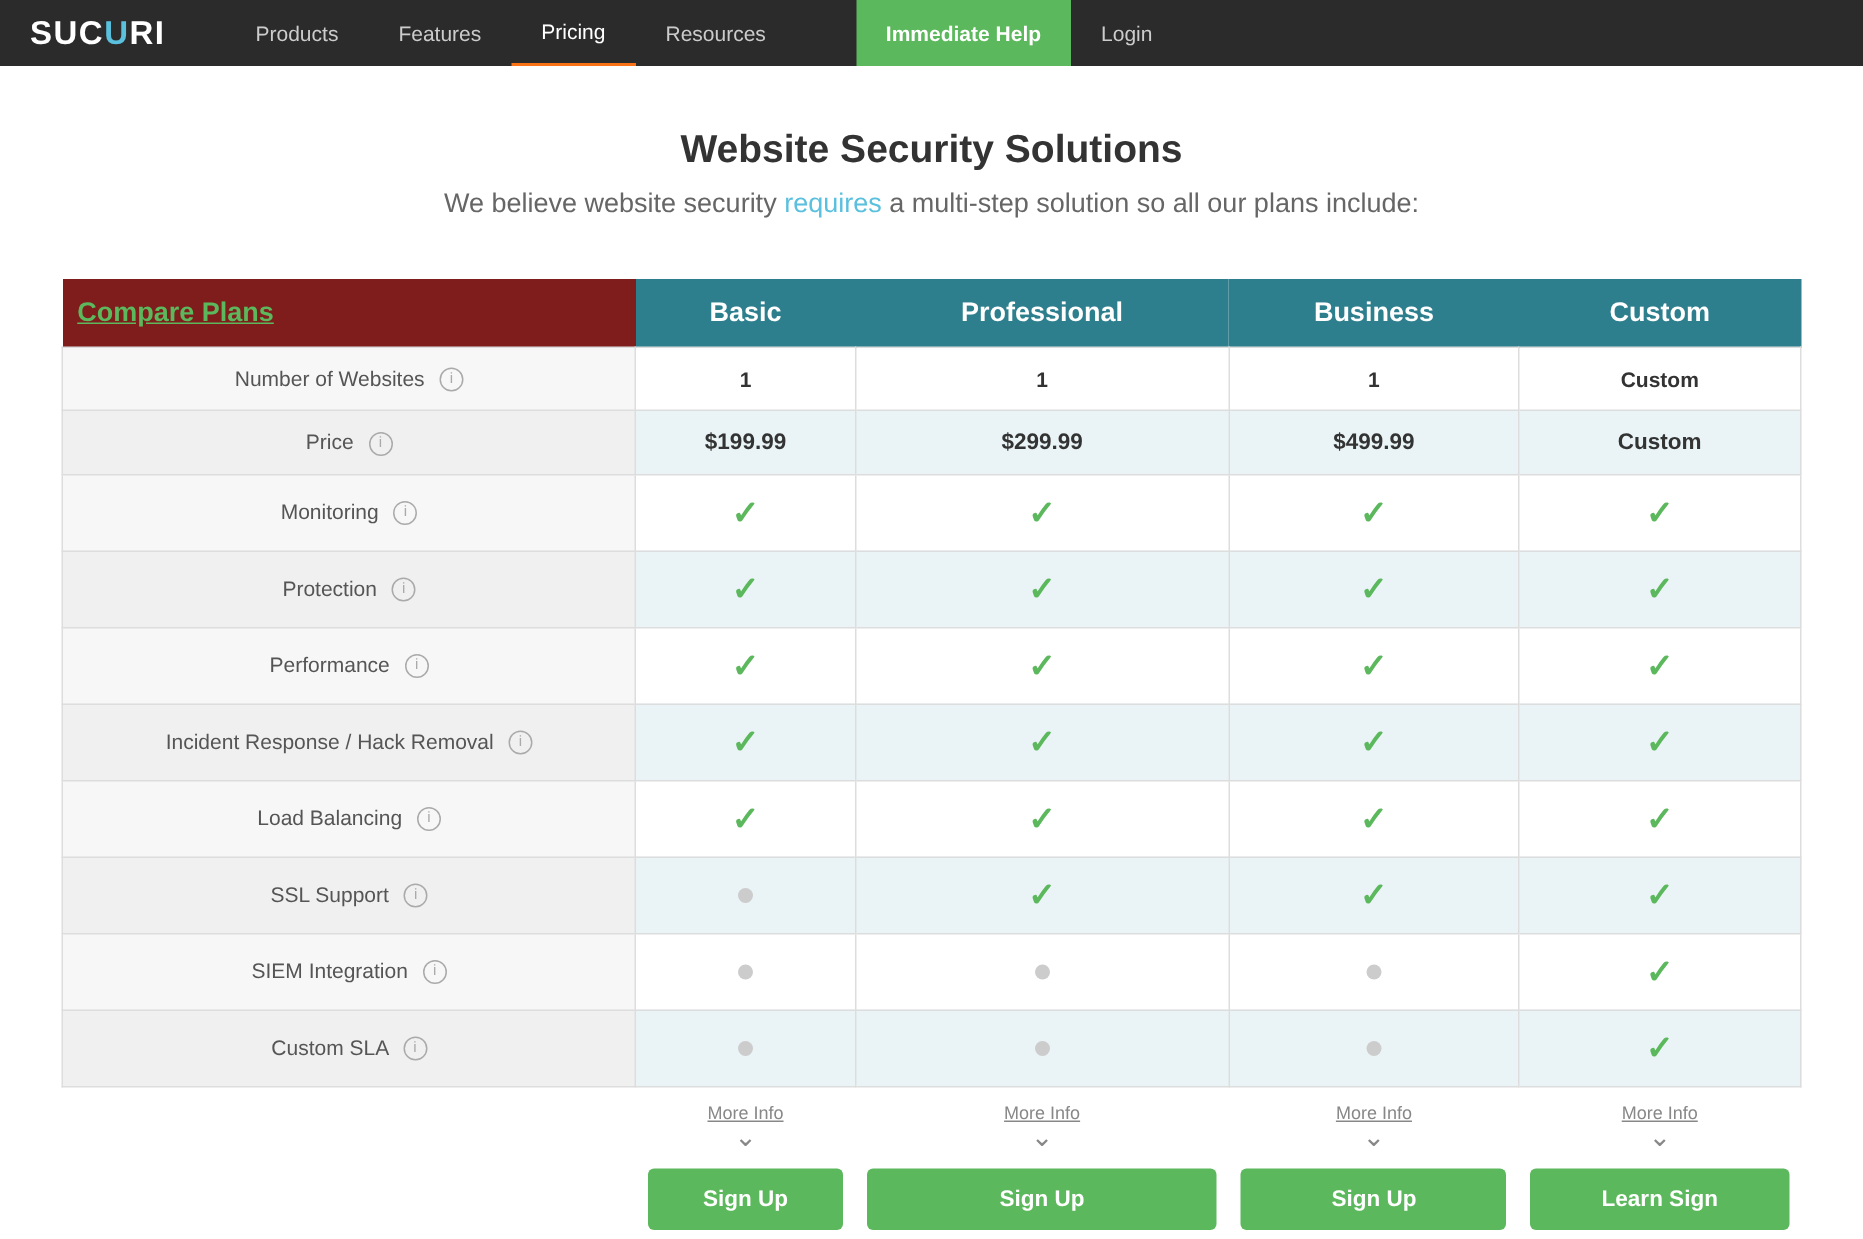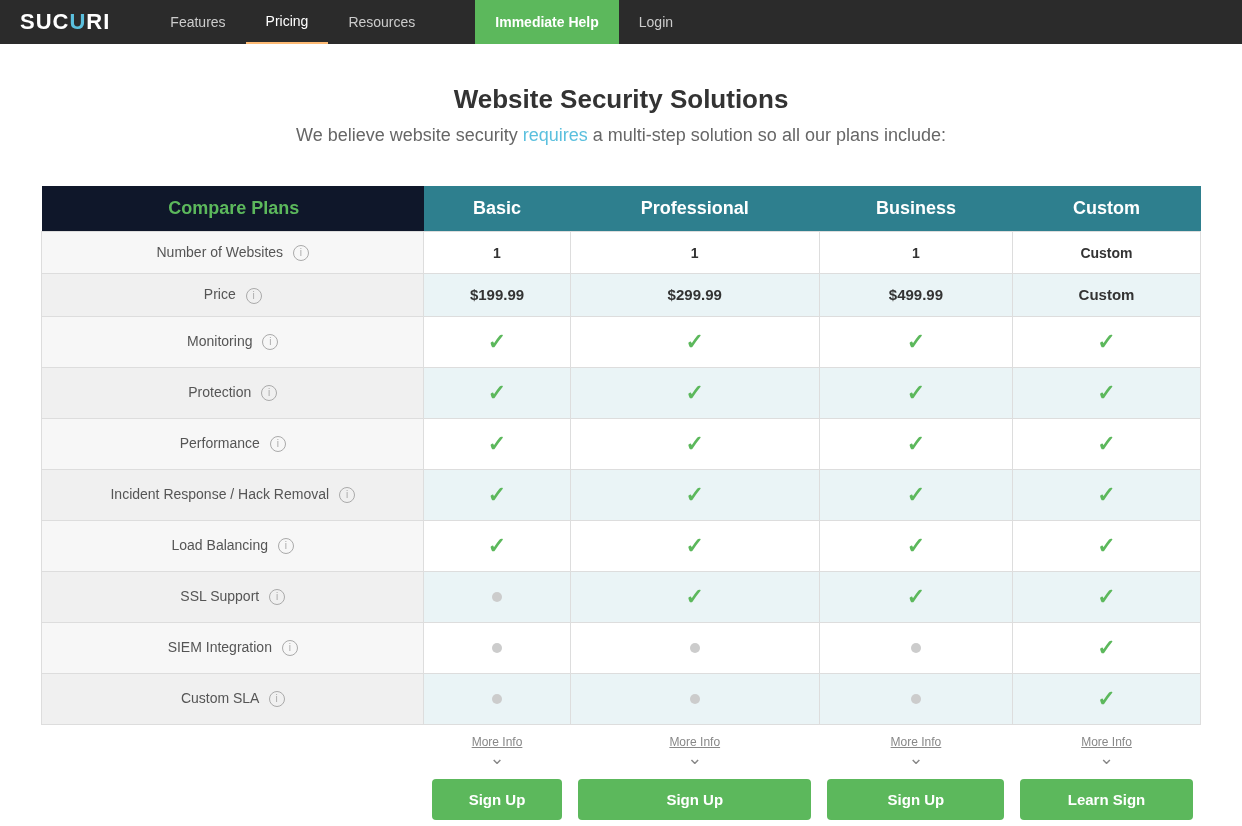--- a/index.html
+++ b/index.html
@@ -32,21 +32,21 @@
       text-decoration: none;
       padding: 0 20px;
       height: 44px;
       display: flex;
       align-items: center;
       font-size: 14px;
       transition: color 0.2s;
     }
     .nav-link.active-pricing {
       color: #fff;
-      border-bottom: 2px solid #fdba74;
+      border-bottom: 2px solid #f97316;
     }
     .nav-link.immediate-help {
       background: #5cb85c;
       color: #fff;
       font-weight: bold;
       margin-left: 40px;
     }
     .nav-link.login { color: #ccc; }
 
     
@@ -78,27 +78,28 @@
       font-size: 14px;
     }
     .compare-table th {
       background: #2e7f8e;
       color: #fff;
       font-size: 18px;
       font-weight: bold;
       border: none;
     }
     .compare-table th.compare-header {
-      background: #0f172a;
+      background: #7f1d1d;
       color: #5cb85c;
       font-size: 18px;
       font-weight: bold;
       border: none;
-      text-align: center;
+      text-align: left;
       padding-left: 10px;
+      text-decoration: underline;
     }
     .row-label {
       text-align: left;
       padding-left: 10px;
       background: #f5f5f5;
       color: #555;
     }
     .compare-table tr:nth-child(even) td { background: #eaf4f6; }
     .compare-table tr:nth-child(odd) td { background: #fff; }
     .compare-table tr:nth-child(even) .row-label { background: #f0f0f0; }
@@ -185,20 +186,21 @@
     }
   </style>
 </head>
 <body>
 
 <nav>
   <div class="logo">
     SUC<span>U</span>RI
   </div>
   <div class="nav-links">
+    <a class="nav-link" href="#">Products</a>
     <a class="nav-link" href="#">Features</a>
     <a class="nav-link active-pricing" href="#">Pricing</a>
     <a class="nav-link" href="#">Resources</a>
     <a class="nav-link immediate-help" href="#">Immediate Help</a>
     <a class="nav-link login" href="#">Login</a>
   </div>
 </nav>
 
 <div class="page">
   <h1 class="page-title">Website Security Solutions</h1>

